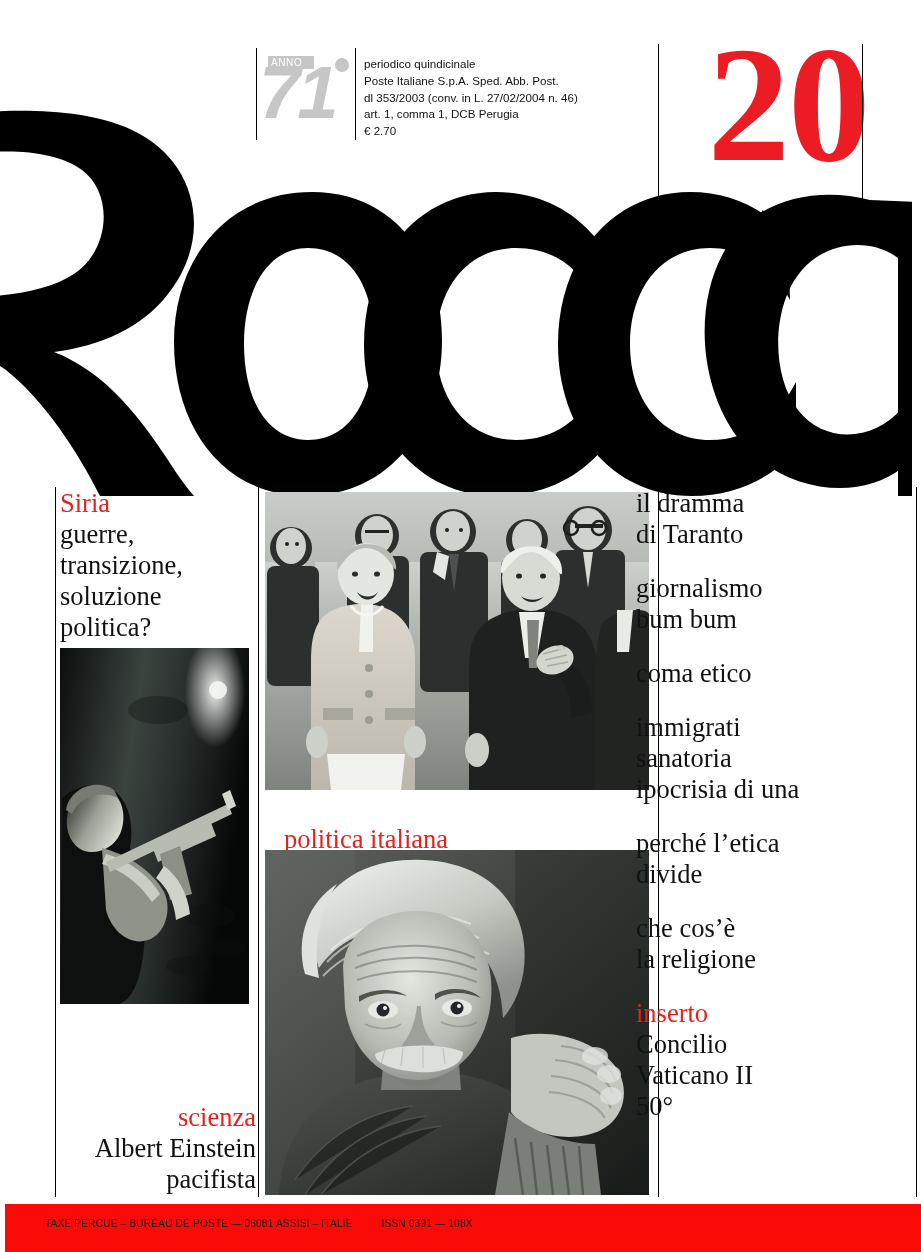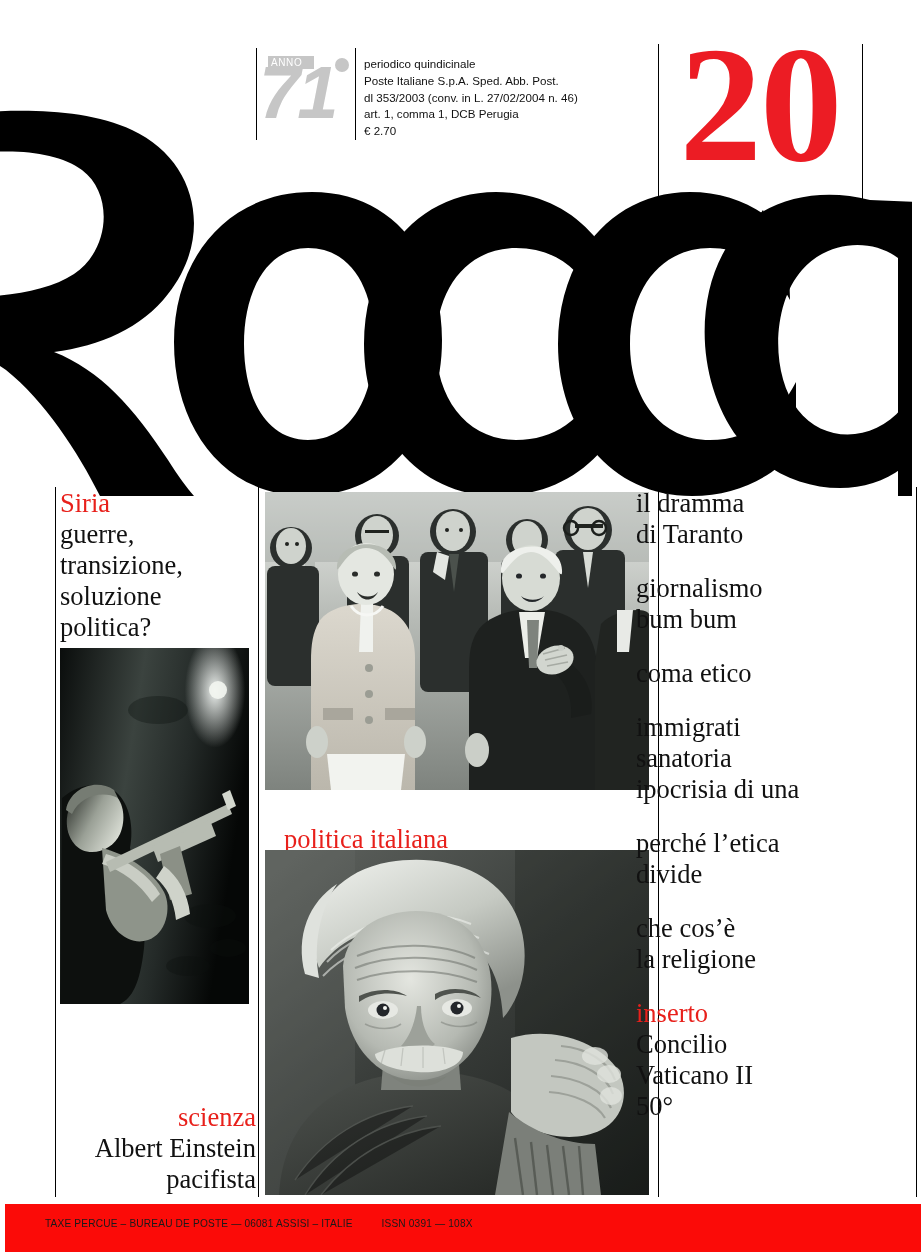--- a/index.html
+++ b/index.html
@@ -98,20 +98,21 @@
     position: absolute;
     left: 0; top: -22px;
     width: 200px;
     text-align: center;
     font-family: "Liberation Serif", "DejaVu Serif", serif;
     font-weight: bold;
     font-size: 165px;
     line-height: 165px;
     color: #ec1c24;
     letter-spacing: -2px;
+    padding-left: 28px;
   }
   .issue-date {
     position: absolute;
     left: 0; top: 162px;
     width: 200px;
     text-align: right;
     font-family: "Liberation Sans", "DejaVu Sans", sans-serif;
     font-style: italic;
     font-size: 20px;
     color: #000000;

